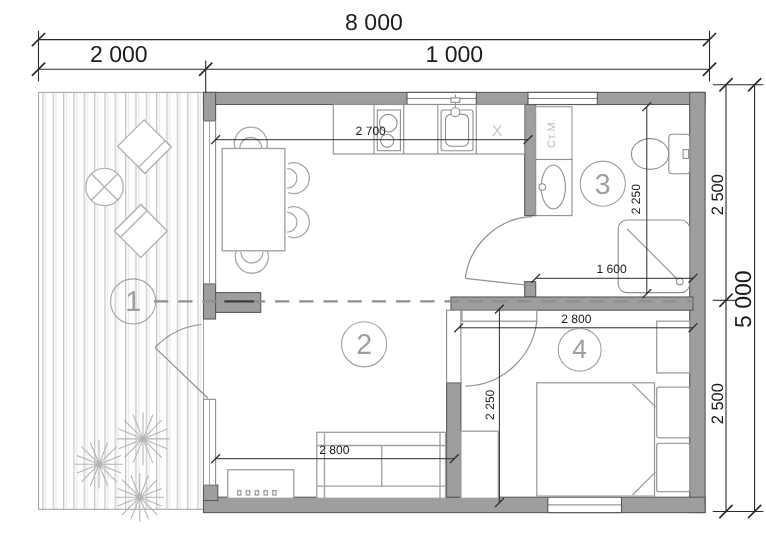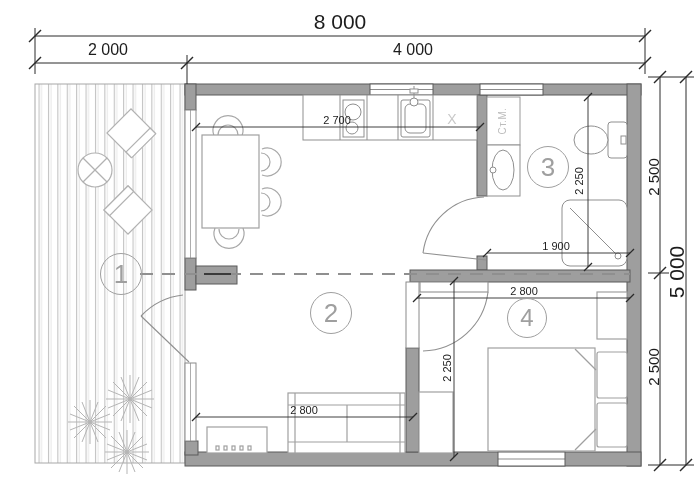--- a/index.html
+++ b/index.html
@@ -3,21 +3,21 @@
 <meta charset="utf-8">
 <style>
   html,body{margin:0;padding:0;background:#ffffff;}
   .plan{position:relative;width:696px;height:502px;background:#fff;overflow:hidden;
         font-family:"Liberation Sans",sans-serif;}
   .plan svg{position:absolute;left:0;top:0;}
   .lbl{position:absolute;transform:translate(-50%,-50%);white-space:nowrap;
        color:var(--dim,#1c1c1c);line-height:1;}
   .lbl.vert{transform:translate(-50%,-50%) rotate(-90deg);}
   .dim-xl{font-size:21px;}
-  .dim-lg{font-size:16px;}
+  .dim-lg{font-size:21px;}
   .dim-md{font-size:15px;}
   .dim-sm{font-size:11px;}
   .room-circle{position:absolute;width:40px;height:40px;border:1.6px solid var(--light,#9f9f9f);
        border-radius:50%;display:flex;align-items:center;justify-content:center;
        color:var(--light,#9f9f9f);font-size:26px;transform:translate(-50%,-50%);background:transparent;}
   .room-circle.small{width:38px;height:38px;font-size:24px;}
   .fixture-lbl{color:#bdbdbd;font-size:10px;letter-spacing:.5px;}
   .x-mark{color:#c9c9c9;font-size:14px;}
 </style>
 </head>
@@ -228,27 +228,27 @@
         <line x1="626" y1="302" x2="634" y2="294"></line>
       <line x1="450" y1="285" x2="458" y2="277"></line>
         <line x1="450" y1="461" x2="458" y2="453"></line>
       <line x1="192" y1="421" x2="200" y2="413"></line>
         <line x1="409" y1="421" x2="417" y2="413"></line>
     </g>
   </svg>
 
   <div class="lbl dim-xl" style="left:340px;top:21px">8 000</div>
   <div class="lbl dim-lg" style="left:108px;top:50px">2 000</div>
-  <div class="lbl dim-lg" style="left:413px;top:50px">4 000</div>
+  <div class="lbl dim-lg" style="left:413px;top:50px">1 000</div>
   <div class="lbl vert dim-xl" style="left:676px;top:272px">5 000</div>
   <div class="lbl vert dim-md" style="left:653px;top:177px">2 500</div>
   <div class="lbl vert dim-md" style="left:653px;top:367px">2 500</div>
   <div class="lbl dim-sm" style="left:337px;top:120px">2 700</div>
   <div class="lbl vert dim-sm" style="left:579px;top:181px">2 250</div>
-  <div class="lbl dim-sm" style="left:556px;top:246px">1 900</div>
+  <div class="lbl dim-sm" style="left:556px;top:246px">1 600</div>
   <div class="lbl dim-sm" style="left:524px;top:291px">2 800</div>
   <div class="lbl vert dim-sm" style="left:447px;top:368px">2 250</div>
   <div class="lbl dim-sm" style="left:304px;top:410px">2 800</div>
 
   <div class="room-circle" style="left:121px;top:274px">1</div>
   <div class="room-circle" style="left:331px;top:313px">2</div>
   <div class="room-circle" style="left:548px;top:167px">3</div>
   <div class="room-circle small" style="left:527px;top:318px">4</div>
 
   <div class="lbl vert fixture-lbl" style="left:503px;top:121px">Ст.М.</div>

